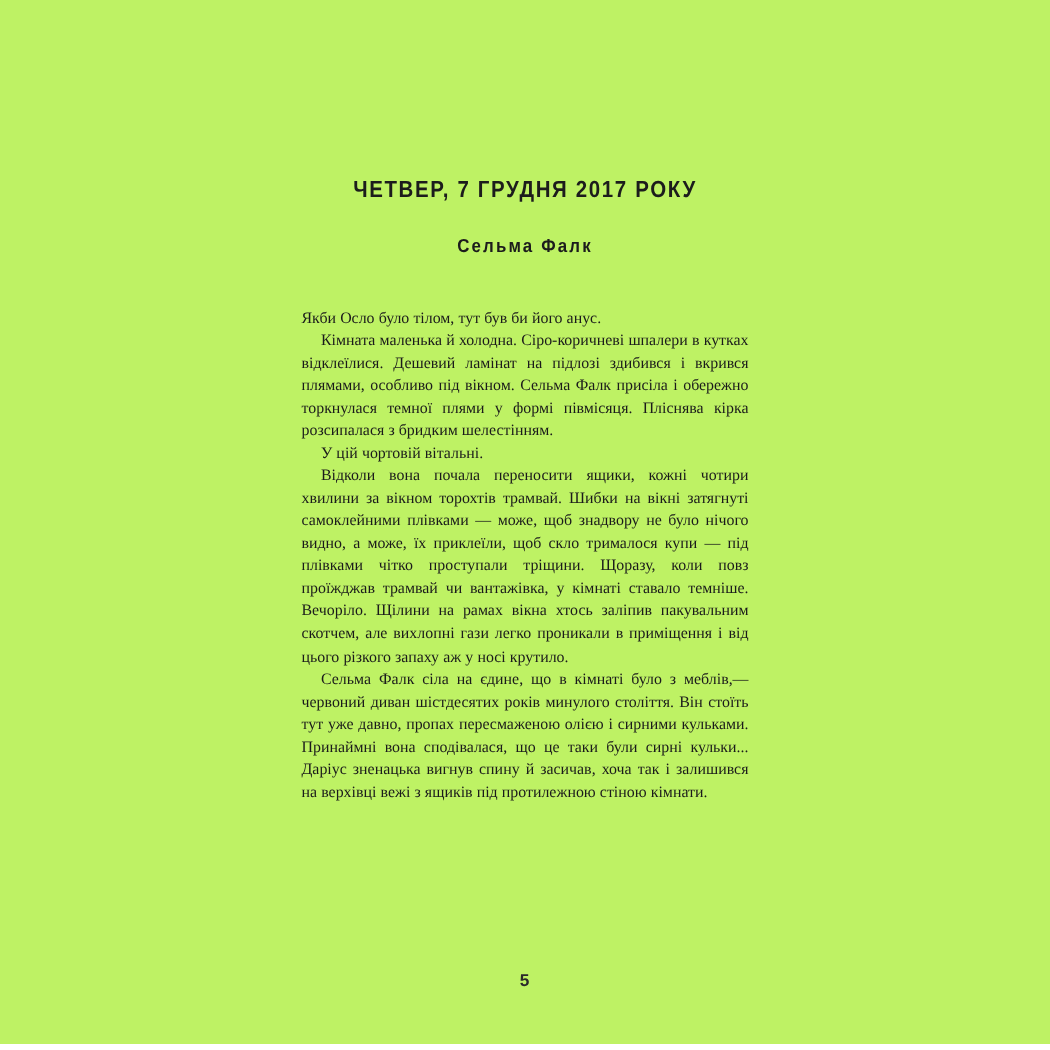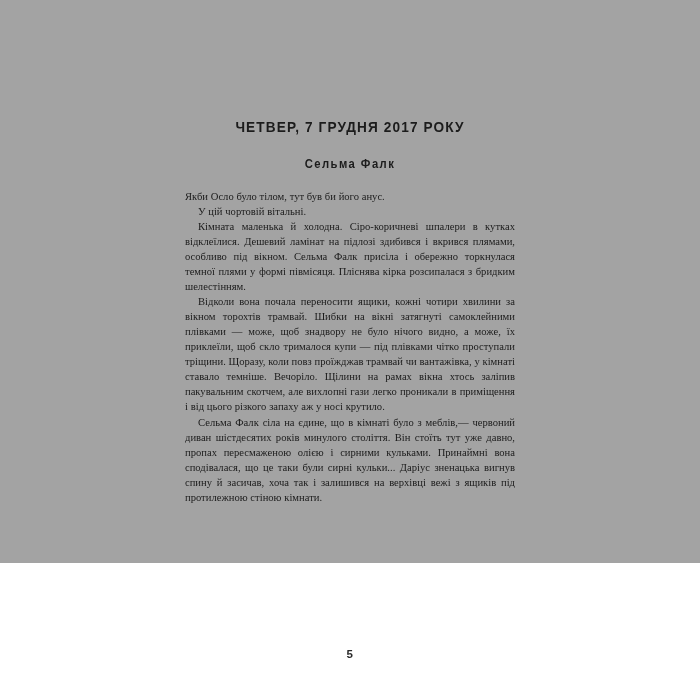--- a/index.html
+++ b/index.html
@@ -11,22 +11,22 @@
     height: 700px;
     background: #ffffff;
     font-family: "Liberation Serif", "DejaVu Serif", serif;
     color: #1a1a1a;
     overflow: hidden;
   }
 
   .page {
     position: relative;
     width: 700px;
-    height: 563px;
-    background: #a3a3a3;
+    height: 696px;
+    background: #bef264;
     box-sizing: border-box;
   }
 
   .content {
     position: absolute;
     left: 185px;
     top: 0;
     width: 330px;
   }
 
@@ -55,21 +55,21 @@
     font-size: 12.5px;
     letter-spacing: 1.6px;
     color: #1c1c1c;
     transform: scaleX(0.9);
     transform-origin: center center;
     white-space: nowrap;
     line-height: 1.1;
   }
 
   .body-text {
-    margin: 0;
+    margin: 16px;
     padding-top: 17px;
   }
 
   .body-text p {
     margin: 0;
     text-align: justify;
     text-justify: inter-word;
     font-family: "Liberation Serif", "DejaVu Serif", serif;
     font-size: 10.6px;
     line-height: 15.05px;
@@ -103,22 +103,22 @@
 <div class="page">
 
   <div class="content">
 
     <h1 class="chapter-heading">ЧЕТВЕР, 7 ГРУДНЯ 2017 РОКУ</h1>
 
     <h2 class="chapter-subheading">Сельма Фалк</h2>
 
     <div class="body-text">
       <p class="first">Якби Осло було тілом, тут був би його анус.</p>
+      <p>Кімната маленька й холодна. Сіро-коричневі шпалери в кутках відклеїлися. Дешевий ламінат на підлозі здибився і вкрився плямами, особливо під вікном. Сельма Фалк присіла і обережно торкнулася темної плями у формі півмісяця. Пліснява кірка розсипалася з бридким шелестінням.</p>
       <p>У цій чортовій вітальні.</p>
-      <p>Кімната маленька й холодна. Сіро-коричневі шпалери в кутках відклеїлися. Дешевий ламінат на підлозі здибився і вкрився плямами, особливо під вікном. Сельма Фалк присіла і обережно торкнулася темної плями у формі півмісяця. Пліснява кірка розсипалася з бридким шелестінням.</p>
       <p>Відколи вона почала переносити ящики, кожні чотири хвилини за вікном торохтів трамвай. Шибки на вікні затягнуті самоклейними плівками — може, щоб знадвору не було нічого видно, а може, їх приклеїли, щоб скло трималося купи — під плівками чітко проступали тріщини. Щоразу, коли повз проїжджав трамвай чи вантажівка, у кімнаті ставало темніше. Вечоріло. Щілини на рамах вікна хтось заліпив пакувальним скотчем, але вихлопні гази легко проникали в приміщення і від цього різкого запаху аж у носі крутило.</p>
       <p>Сельма Фалк сіла на єдине, що в кімнаті було з меблів,— червоний диван шістдесятих років минулого століття. Він стоїть тут уже давно, пропах пересмаженою олією і сирними кульками. Принаймні вона сподівалася, що це таки були сирні кульки... Даріус зненацька вигнув спину й засичав, хоча так і залишився на верхівці вежі з ящиків під протилежною стіною кімнати.</p>
     </div>
 
   </div>
 
   <div class="page-number">5</div>
 
 </div>
 

